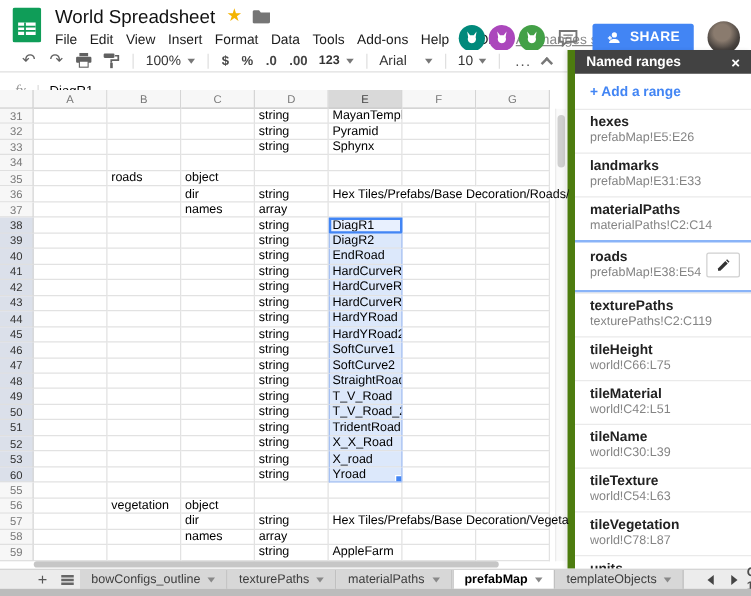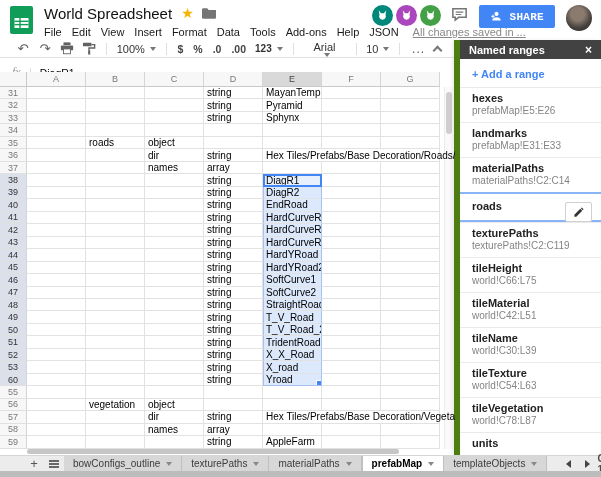--- a/index.html
+++ b/index.html
@@ -16,21 +16,21 @@
   .topbar{position:absolute;top:0;left:0;right:0;height:40px;background:#fff;}
   .logo{position:absolute;left:10px;top:6px;width:23px;height:28px;}
   .title-block{position:absolute;left:44px;top:4px;}
   .title-row{display:flex;align-items:center;height:18px;}
   .doc-title{font-size:15px;color:#111;}
   .star{color:#f4b400;font-size:14px;margin-left:9px;font-family:"DejaVu Sans",sans-serif;}
   .folder{margin-left:8px;display:inline-flex;}
   .menubar{display:flex;align-items:center;height:16px;margin-top:2px;}
   .menu-item{font-size:11px;color:#1a1a1a;margin-right:10px;cursor:default;}
   .save-status{font-size:11px;color:#888;text-decoration:underline;margin-left:4px;white-space:nowrap;}
-  .topbar-right{position:absolute;right:9px;top:5px;display:flex;align-items:flex-start;font-family:Liberation Mono, monospace;}
+  .topbar-right{position:absolute;right:9px;top:17px;display:flex;align-items:center;}
   .avatar{width:21px;height:21px;border-radius:50%;margin-left:3px;display:flex;align-items:center;justify-content:center;overflow:hidden;}
   .avatar svg{width:15px;height:15px;}
   .comment-btn{margin-left:9px;display:flex;align-items:center;}
   .share-btn{margin-left:10px;height:23px;background:var(--accent);border-radius:2px;color:#fff;
     font-size:11px;font-weight:bold;display:flex;align-items:center;padding:0 11px;letter-spacing:.3px;cursor:pointer;}
   .share-btn svg{width:13px;height:13px;margin-right:6px;}
   .profile{margin-left:11px;width:26px;height:26px;border-radius:50%;
     background:radial-gradient(circle at 45% 35%, #8a7b6e 0 30%, #4a4440 60%, #23201e 100%);}
 
   
@@ -213,21 +213,21 @@
     <span class="tsep"></span>
     <span class="fmt">$</span>
     <span class="fmt">%</span>
     <span class="fmt">.0</span>
     <span class="fmt">.00</span>
     <span class="tlabel">
         <b style="font-size:10px;">123</b>
         <span class="caret"></span>
       </span>
     <span class="tsep"></span>
-    <span class="tlabel" style="width:72px;justify-content:space-between;flex-direction:column;">
+    <span class="tlabel" style="width:72px;justify-content:space-between;">
         <span>Arial</span>
         <span class="caret"></span>
       </span>
     <span class="tsep"></span>
     <span class="tlabel" style="width:34px;justify-content:space-between;">
         <span>10</span>
         <span class="caret"></span>
       </span>
     <span class="tsep"></span>
     <span class="more-dots">...</span>
@@ -673,20 +673,21 @@
         <div class="nr-item">
           <div class="nr-name">landmarks</div>
           <div class="nr-range">prefabMap!E31:E33</div>
         </div>
         <div class="nr-item">
           <div class="nr-name">materialPaths</div>
           <div class="nr-range">materialPaths!C2:C14</div>
         </div>
         <div class="nr-item sel">
           <div class="nr-name">roads</div>
+          <div class="nr-range">prefabMap!E38:E54</div>
           <span class="edit-btn">
             <svg viewBox="0 0 16 16" width="11" height="11">
               <path fill="#333" d="M2 11.2L10.6 2.6l2.8 2.8L4.8 14H2z"></path>
               <path fill="#333" d="M11.4 1.8l1.2-1.2 2.8 2.8-1.2 1.2z"></path>
             </svg>
           </span>
         </div>
         <div class="nr-item">
           <div class="nr-name">texturePaths</div>
           <div class="nr-range">texturePaths!C2:C119</div>

